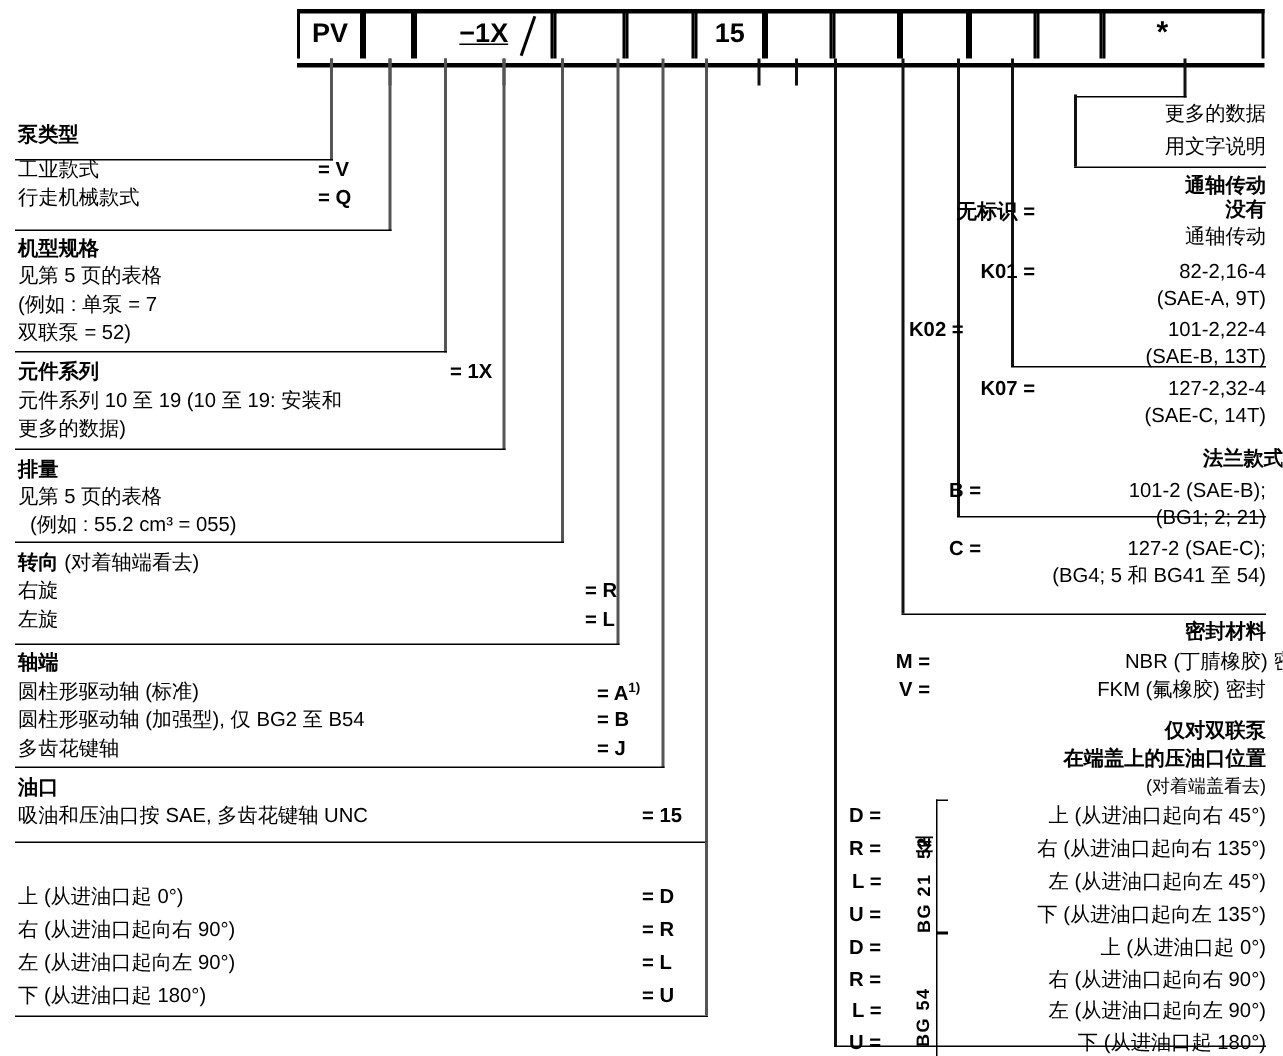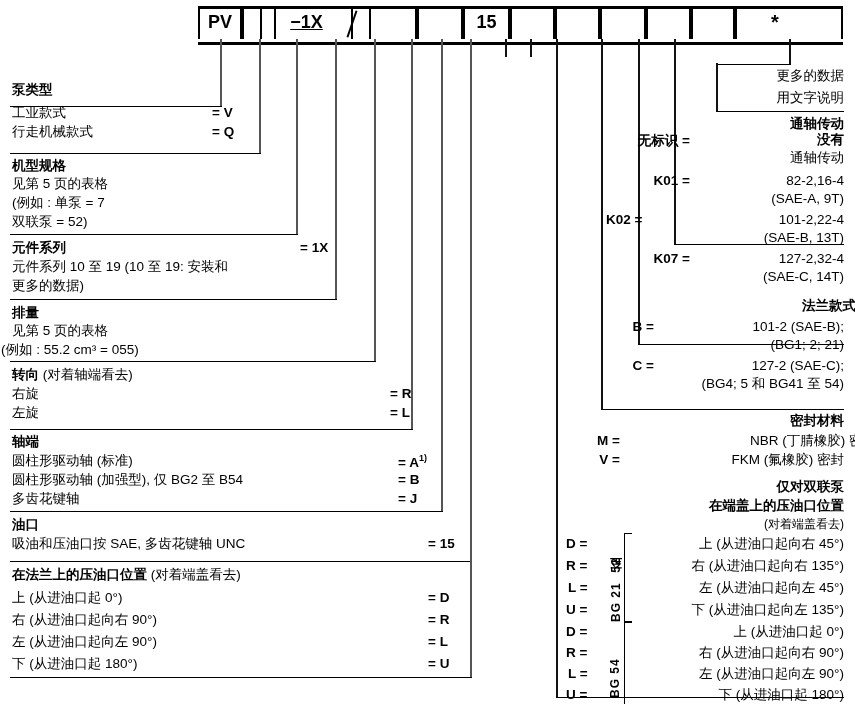--- a/index.html
+++ b/index.html
@@ -47,21 +47,21 @@
 <div id="stage">
 
   <div class="codebar" style="left:198px;width:645px;"></div>
 
   <div class="cell" style="left:198px;width:44px;">
       <span>PV</span>
     </div>
   <div class="cell" style="left:242px;width:34px;">
       <span></span>
     </div>
-  <div class="cell" style="left:260px;width:93px;text-decoration:underline;">
+  <div class="cell" style="left:276px;width:93px;text-decoration:underline;">
       <span>−1X</span>
     </div>
   <div class="slash" style="left:351px;top:10px;height:28px;"></div>
   <div class="cell" style="left:369px;width:48px;">
       <span></span>
     </div>
   <div class="cell" style="left:417px;width:46px;">
       <span></span>
     </div>
   <div class="cell" style="left:463px;width:47px;">
@@ -130,41 +130,40 @@
   <div class="t" style="left:12px;top:195px;">(例如 : 单泵 = 7</div>
   <div class="t" style="left:12px;top:214px;">双联泵 = 52)</div>
 
   <div class="t b" style="left:12px;top:240px;">元件系列</div>
   <div class="code" style="left:300px;top:240px;">= 1X</div>
   <div class="t" style="left:12px;top:259px;">元件系列 10 至 19 (10 至 19: 安装和</div>
   <div class="t" style="left:12px;top:278px;">更多的数据)</div>
 
   <div class="t b" style="left:12px;top:305px;">排量</div>
   <div class="t" style="left:12px;top:323px;">见第 5 页的表格</div>
-  <div class="t" style="left:1px;top:342px;text-align:right;">(例如 : 55.2 cm³ = 055)</div>
+  <div class="t" style="left:20px;top:342px;text-align:right;">(例如 : 55.2 cm³ = 055)</div>
 
   <div class="t" style="left:12px;top:367px;"><span class="b">转向</span> <span>(对着轴端看去)</span></div>
   <div class="t" style="left:12px;top:386px;">右旋</div>
   <div class="code" style="left:390px;top:386px;">= R</div>
   <div class="t" style="left:12px;top:405px;">左旋</div>
   <div class="code" style="left:390px;top:405px;">= L</div>
 
   <div class="t b" style="left:12px;top:434px;">轴端</div>
   <div class="t" style="left:12px;top:453px;">圆柱形驱动轴 (标准)</div>
   <div class="code" style="left:398px;top:453px;"><span>= A</span><span class="sup">1)</span></div>
   <div class="t" style="left:12px;top:472px;">圆柱形驱动轴 (加强型), 仅 BG2 至 B54</div>
   <div class="code" style="left:398px;top:472px;">= B</div>
   <div class="t" style="left:12px;top:491px;">多齿花键轴</div>
   <div class="code" style="left:398px;top:491px;">= J</div>
 
   <div class="t b" style="left:12px;top:517px;">油口</div>
   <div class="t" style="left:12px;top:536px;">吸油和压油口按 SAE, 多齿花键轴 UNC</div>
   <div class="code" style="left:428px;top:536px;">= 15</div>
 
-  <div class="t" style="left:12px;top:567px;"><span class="b">在法兰上的压油口位置</span> <span>(对着端盖看去)</span></div>
   <div class="t" style="left:12px;top:590px;">上 (从进油口起 0°)</div>
   <div class="code" style="left:428px;top:590px;">= D</div>
   <div class="t" style="left:12px;top:612px;">右 (从进油口起向右 90°)</div>
   <div class="code" style="left:428px;top:612px;">= R</div>
   <div class="t" style="left:12px;top:634px;">左 (从进油口起向左 90°)</div>
   <div class="code" style="left:428px;top:634px;">= L</div>
   <div class="t" style="left:12px;top:656px;">下 (从进油口起 180°)</div>
   <div class="code" style="left:428px;top:656px;">= U</div>
 
   <div class="vrdark" style="left:789px;top:39px;height:26px;"></div>

